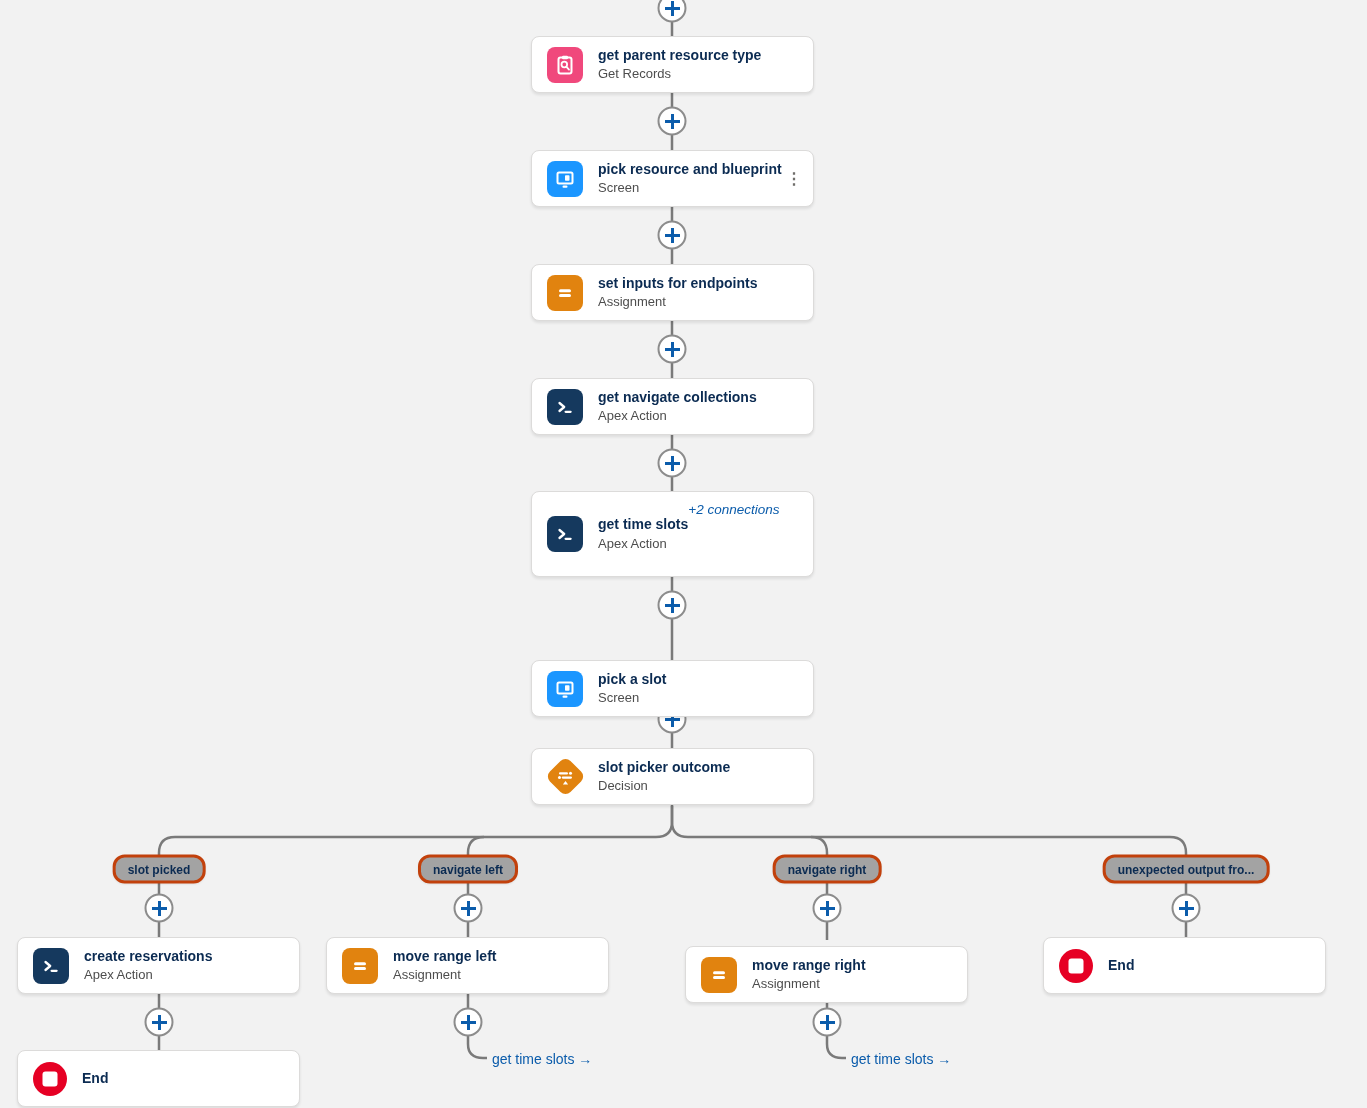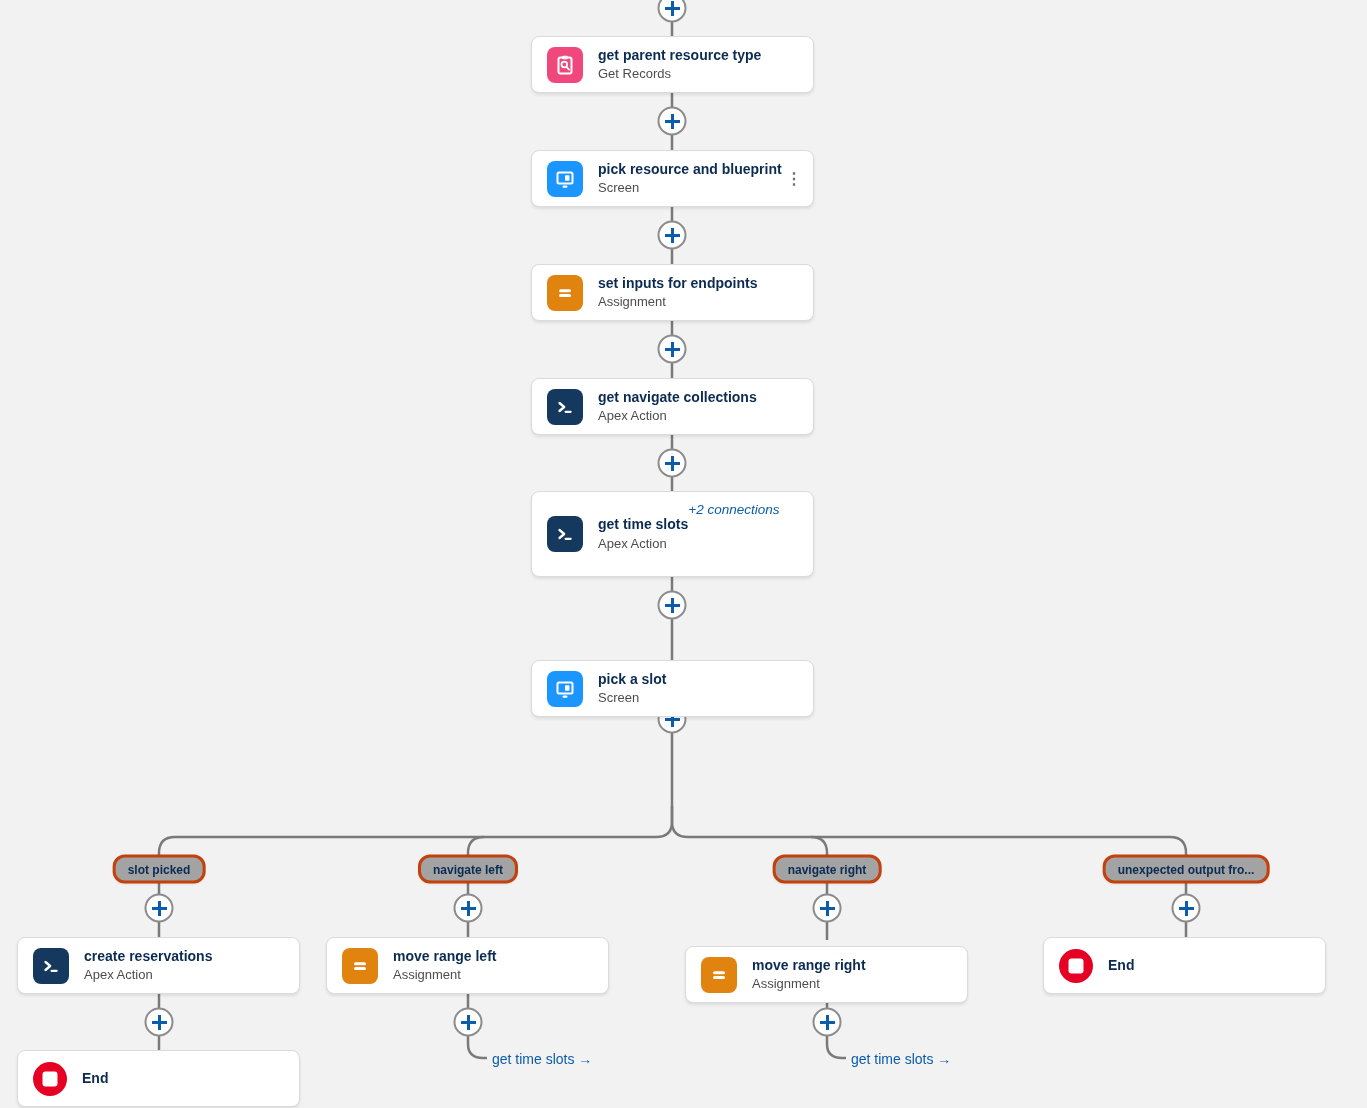--- a/index.html
+++ b/index.html
@@ -147,20 +147,37 @@
         <rect x="12" y="8.3" width="4.5" height="5.4" rx="0.8" fill="#fff"></rect>
         <rect x="9.5" y="18.6" width="5" height="2.2" rx="1.1" fill="#fff"></rect>
       </svg>
     </div>
     <div class="node-text">
       <div class="title">pick a slot</div>
       <div class="subtitle">Screen</div>
     </div>
   </div>
 
+  <div class="node-card" style="left:531px;top:748px">
+    <div class="icon decision-wrap">
+      <div class="diamond">
+        <svg width="24" height="24" viewBox="0 0 24 24" fill="#fff">
+          <rect x="5.5" y="7" width="9" height="2.3" rx="1.1"></rect>
+          <circle cx="17" cy="8.1" r="1.5"></circle>
+          <rect x="8.2" y="11.2" width="10.3" height="2.3" rx="1.1"></rect>
+          <circle cx="6" cy="12.3" r="1.5"></circle>
+          <path d="M12 15.8 L14.6 19.4 L9.4 19.4 Z"></path>
+        </svg>
+      </div>
+    </div>
+    <div class="node-text">
+      <div class="title">slot picker outcome</div>
+      <div class="subtitle">Decision</div>
+    </div>
+  </div>
 
   <div class="pill" style="left:159px;top:869px">slot picked</div>
   <div class="pill" style="left:468px;top:869px">navigate left</div>
   <div class="pill" style="left:827px;top:869px">navigate right</div>
   <div class="pill" style="left:1186px;top:869px">unexpected output fro...</div>
 
   <div class="plus-btn" style="left:159px;top:908px"></div>
   <div class="plus-btn" style="left:468px;top:908px"></div>
   <div class="plus-btn" style="left:827px;top:908px"></div>
   <div class="plus-btn" style="left:1186px;top:908px"></div>

